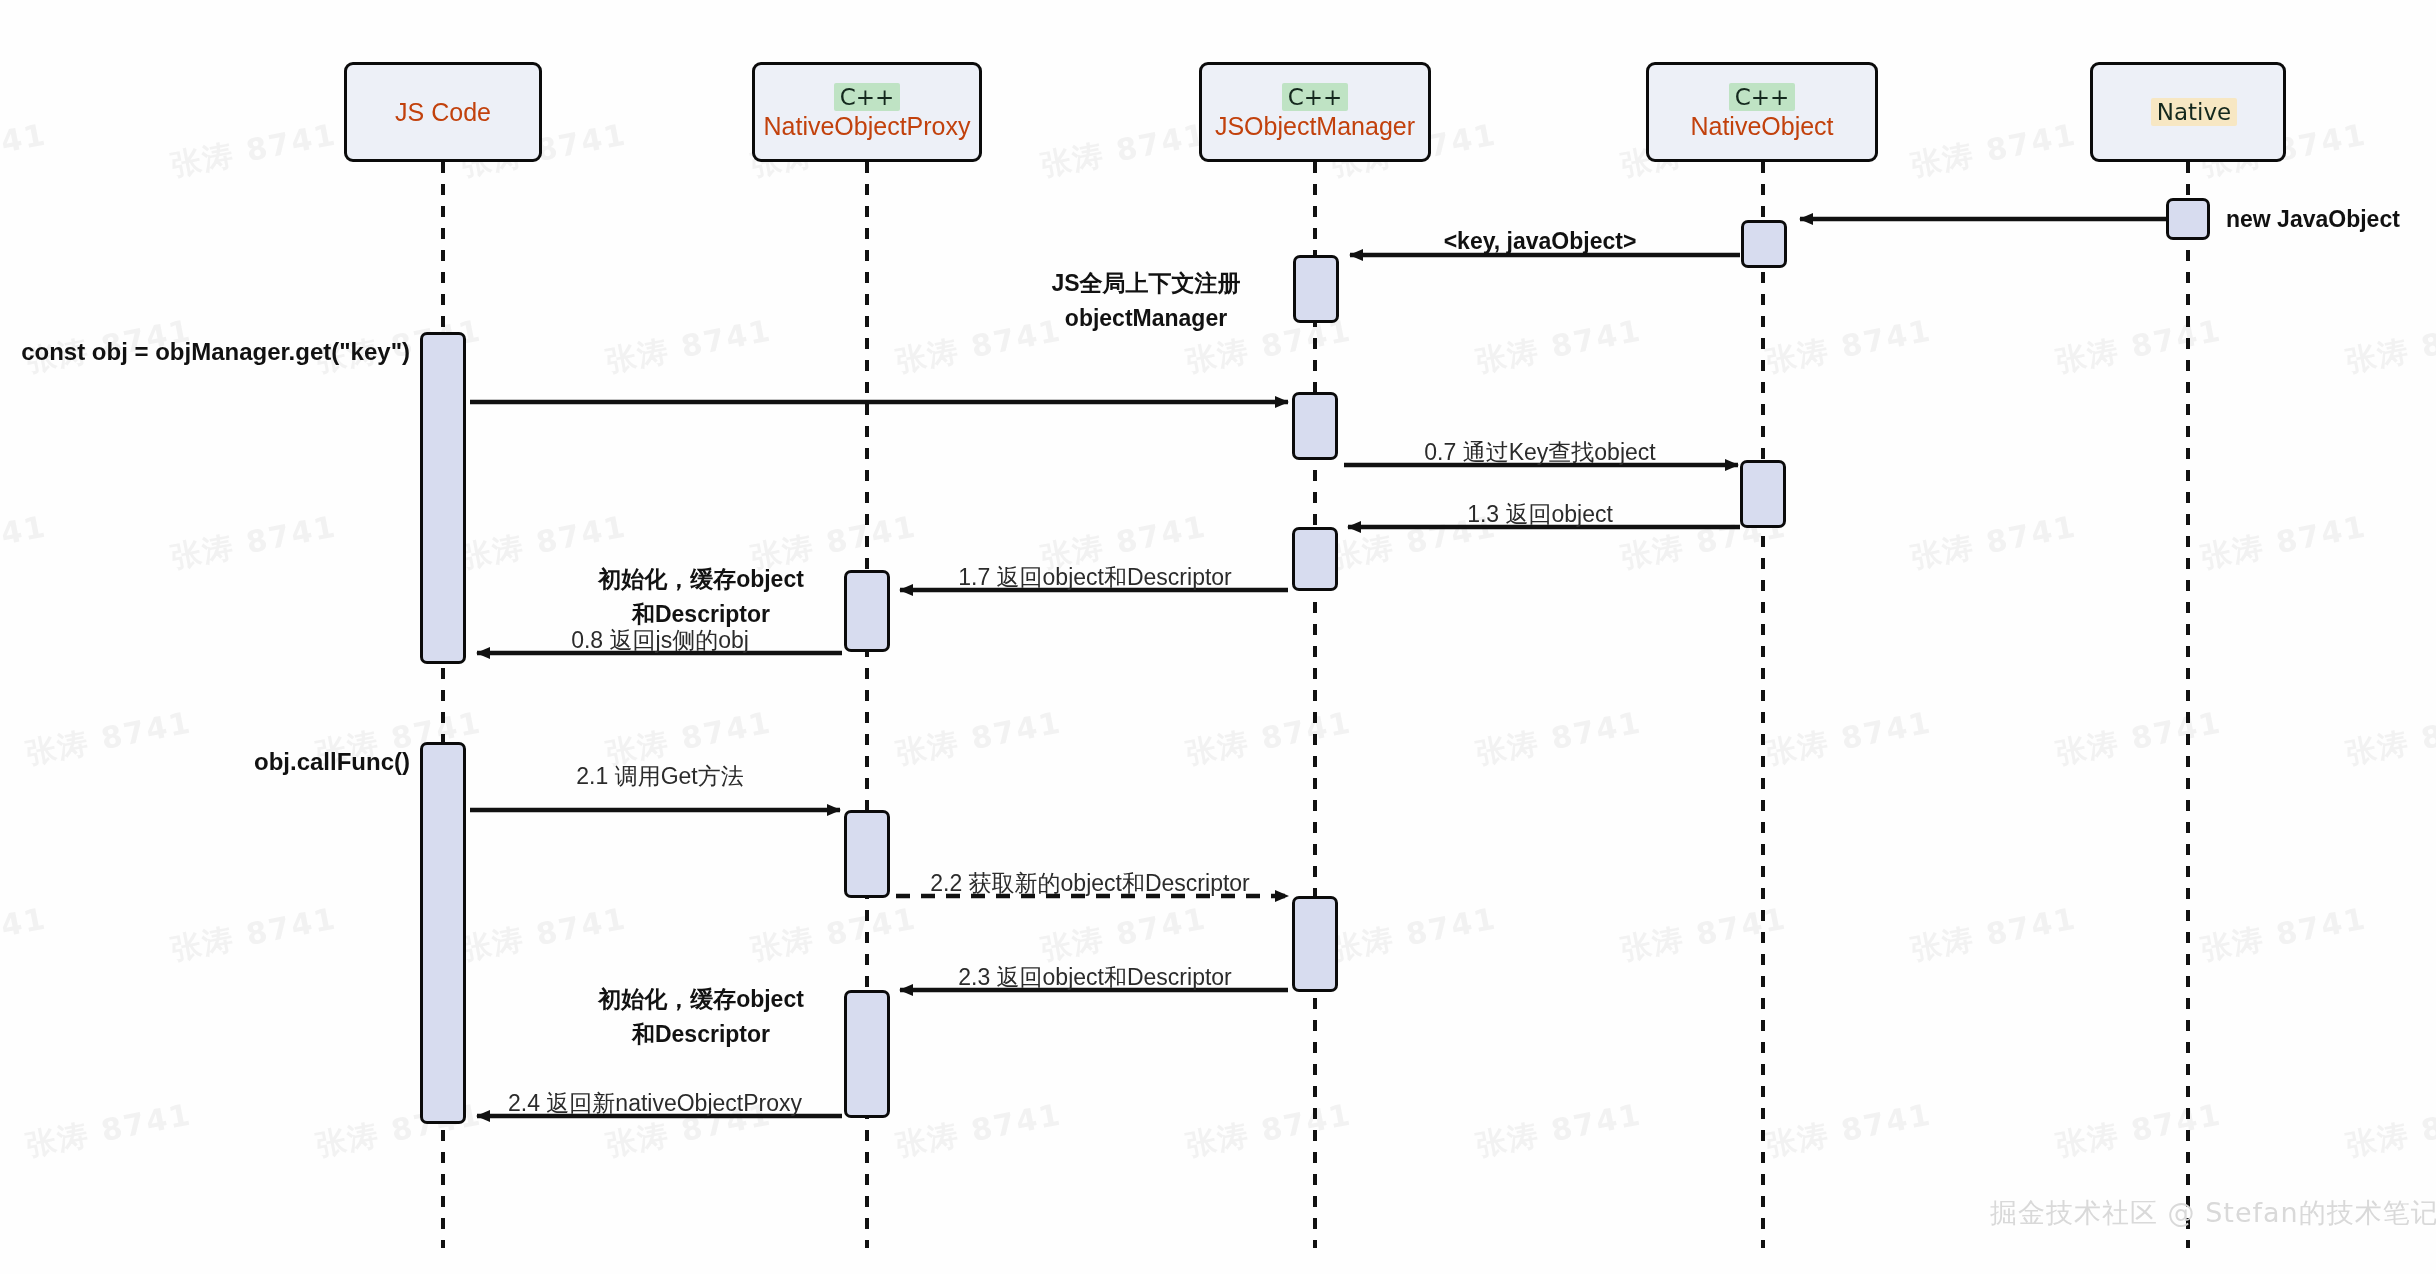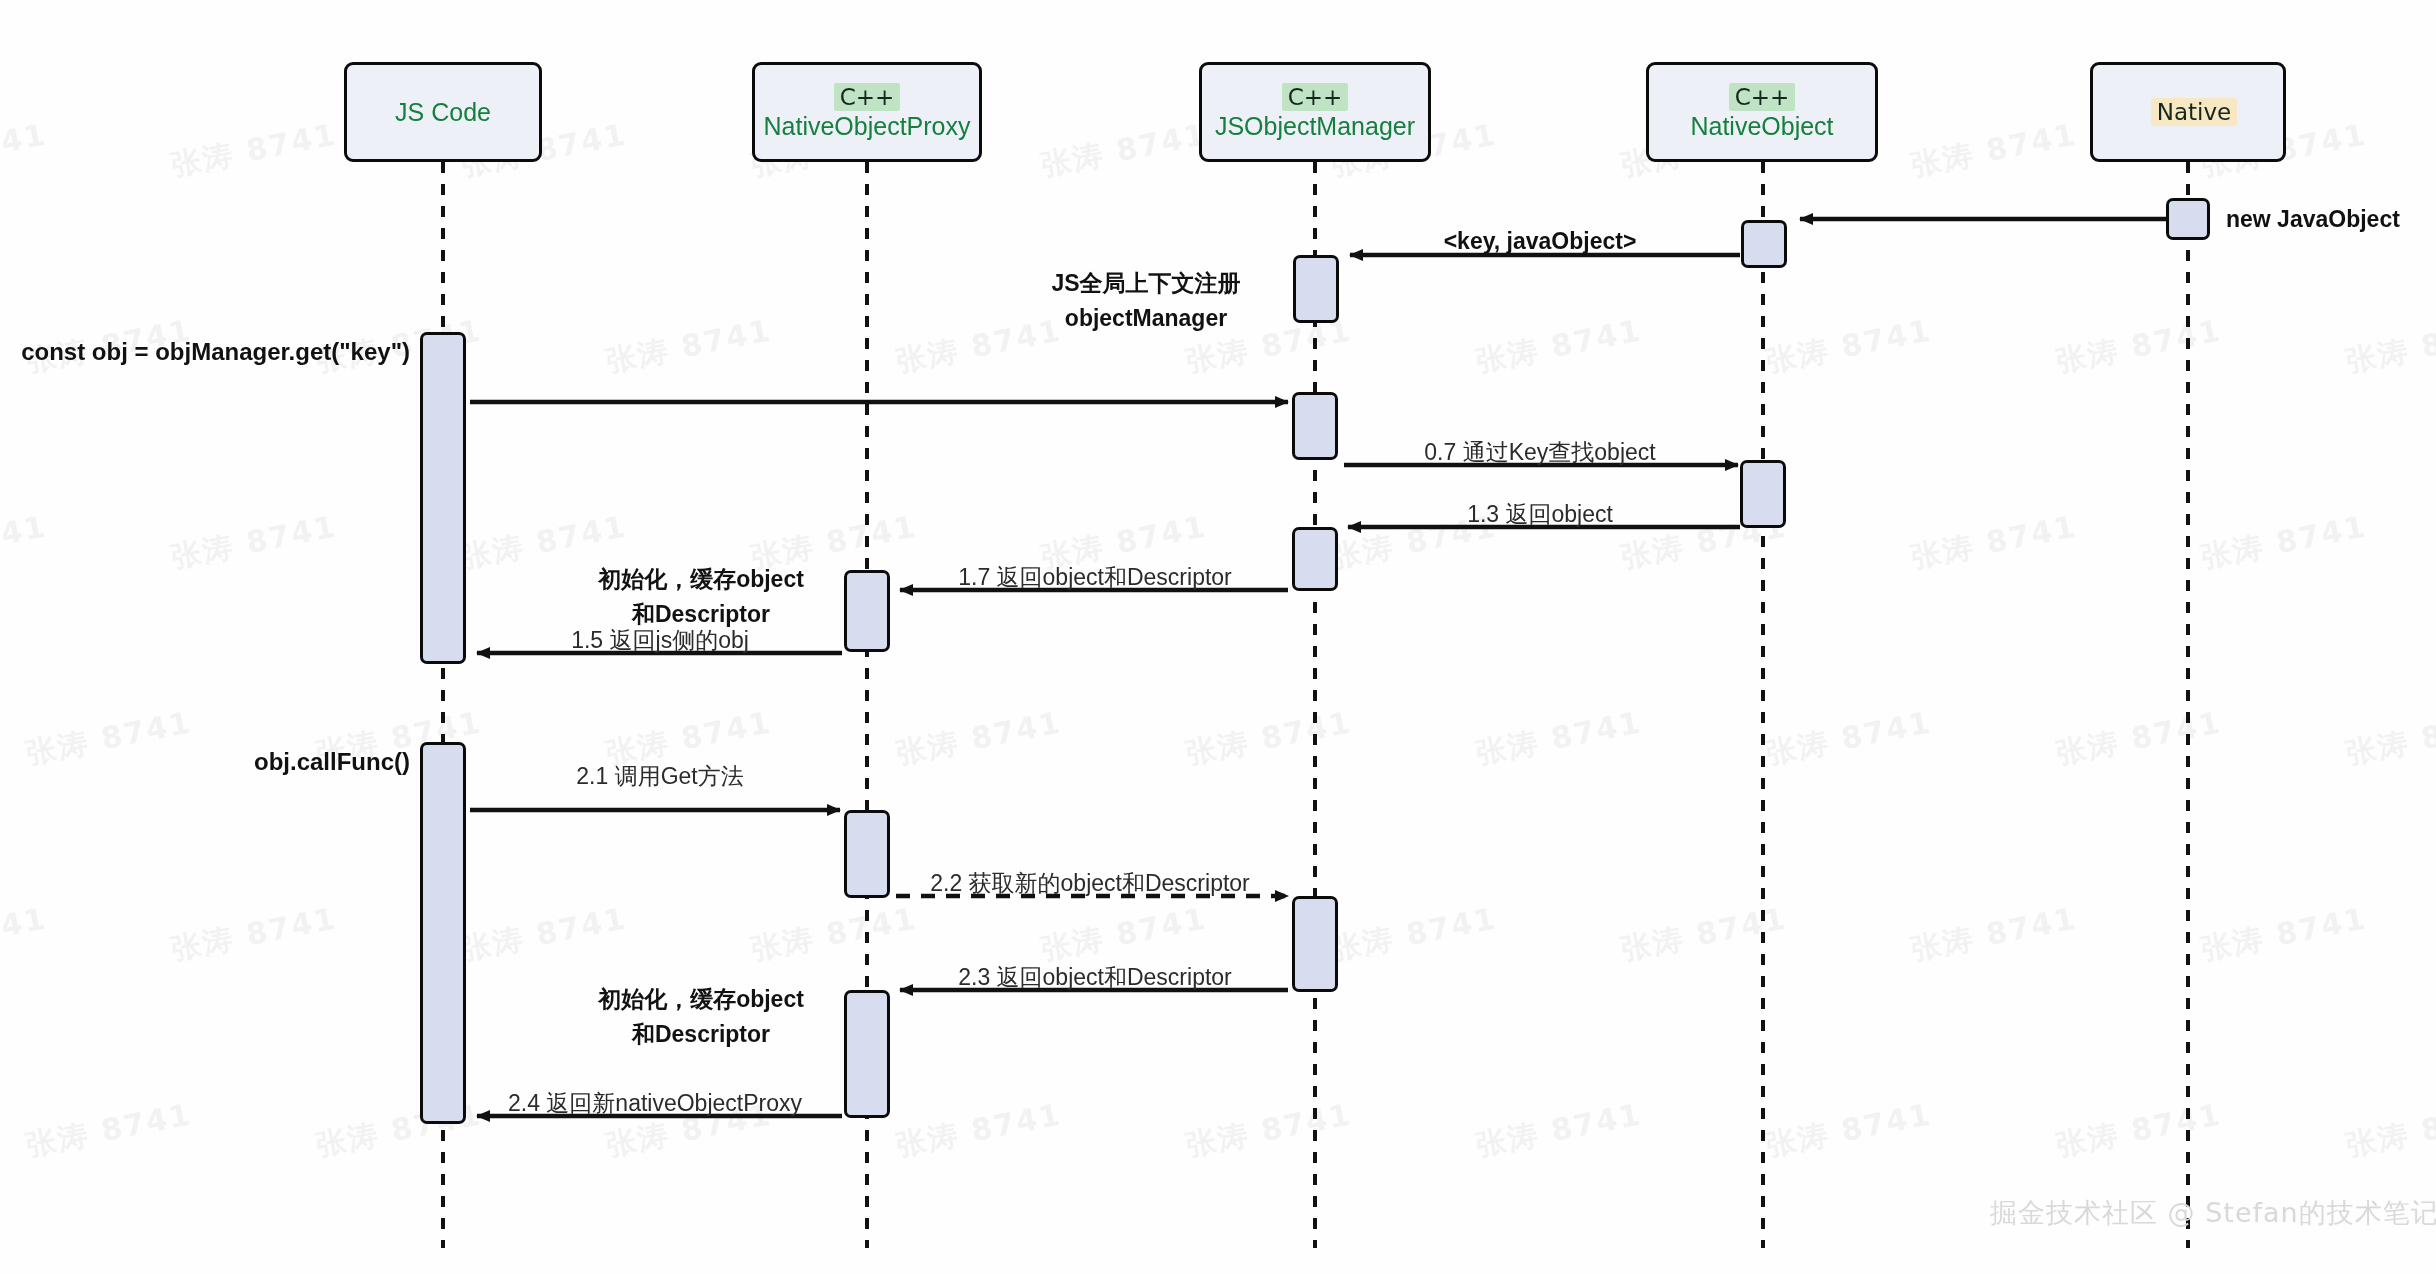--- a/index.html
+++ b/index.html
@@ -41,21 +41,21 @@
     line-height:1.22;
   }
   .p-tag{
     font-size:23px;color:#14281d;
     padding:0 6px;
     border-radius:2px;
     font-family:"DejaVu Sans",sans-serif;
   }
   .p-tag.cpp{background:#bfe3c4;}
   .p-tag.native{background:#f7e7c3;margin-left:12px;}
-  .p-name{font-size:25px;color:#15803d;}
+  .p-name{font-size:25px;color:#c2410c;}
 
   
   .activation{
     position:absolute;z-index:3;
     box-sizing:border-box;
     background:#d7dcef;
     border:3.5px solid #0b0b0b;
     border-radius:7px;
   }
 
@@ -233,21 +233,21 @@
 
   <div class="lbl msg center" style="left:1370px;top:225px;width:340px;font-weight:700;color:#111;">&lt;key, javaObject&gt;</div>
 
 
   <div class="lbl msg center" style="left:1370px;top:436px;width:340px;">0.7 通过Key查找object</div>
 
   <div class="lbl msg center" style="left:1370px;top:498px;width:340px;">1.3 返回object</div>
 
   <div class="lbl msg center" style="left:930px;top:561px;width:330px;">1.7 返回object和Descriptor</div>
 
-  <div class="lbl msg center" style="left:510px;top:624px;width:300px;">1.5 返回js侧的obj</div>
+  <div class="lbl msg center" style="left:510px;top:624px;width:300px;">0.8 返回js侧的obj</div>
 
   <div class="lbl msg center" style="left:510px;top:760px;width:300px;">2.1 调用Get方法</div>
 
   <div class="lbl msg center" style="left:920px;top:867px;width:340px;">2.2 获取新的object和Descriptor</div>
 
   <div class="lbl msg center" style="left:930px;top:961px;width:330px;">2.3 返回object和Descriptor</div>
 
   <div class="lbl msg center" style="left:490px;top:1087px;width:330px;">2.4 返回新nativeObjectProxy</div>
 
   <div class="lbl note" style="left:1018px;top:266px;width:256px;">

